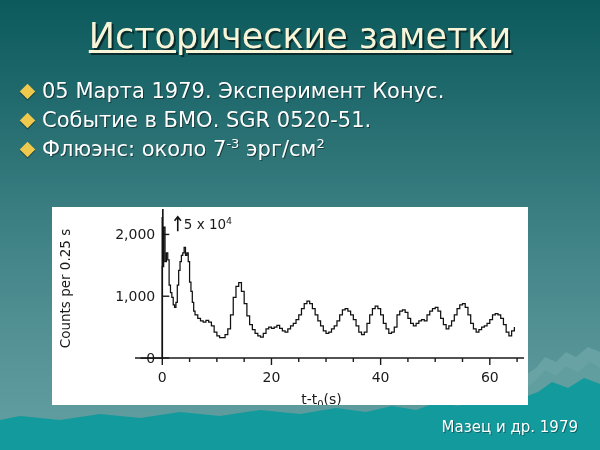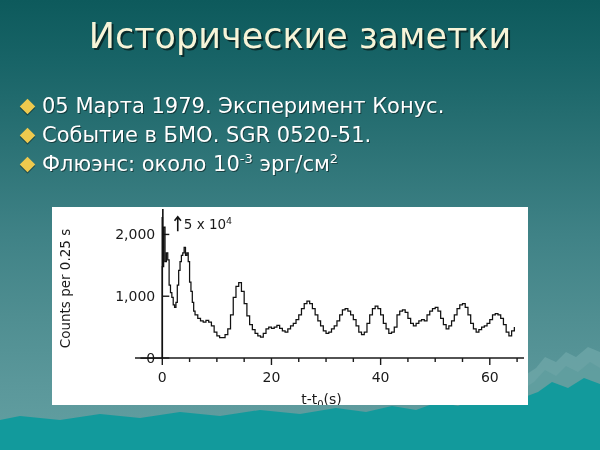--- a/index.html
+++ b/index.html
@@ -36,29 +36,29 @@
     left: 0;
     top: 14px;
     width: 600px;
     text-align: center;
     font-size: 35px;
     line-height: 44px;
     color: #f7f4d8;
     letter-spacing: 0px;
     text-shadow: 2px 2px 0px rgba(0,0,0,0.55);
     white-space: nowrap;
+    text-decoration: underline;
   }
 
   
   #bullets {
     position: absolute;
     left: 22px;
     top: 78px;
     width: 556px;
-    margin-top: 15px;
   }
   .bullet-row {
     display: flex;
     align-items: flex-start;
     margin-bottom: 3px;
   }
   .bullet-marker {
     flex: 0 0 auto;
     width: 11px;
     height: 11px;
@@ -136,21 +136,21 @@
     <div class="bullet-row">
       <div class="bullet-marker"></div>
       <div class="bullet-text">
         <span>Событие в БМО. SGR 0520-51.</span>
       </div>
     </div>
 
     <div class="bullet-row">
       <div class="bullet-marker"></div>
       <div class="bullet-text">
-        <span>Флюэнс: около 10</span><sup>-3</sup><span> эрг/см</span><sup>2</sup>
+        <span>Флюэнс: около 7</span><sup>-3</sup><span> эрг/см</span><sup>2</sup>
       </div>
     </div>
 
   </div>
 
   <div id="chart-panel">
     <svg id="chart-svg" viewBox="0 0 476 198">
       <g id="chart-root">
           <line x1="83" y1="151" x2="472" y2="151" stroke="#1a1a1a" stroke-width="1.6"></line>
           <line x1="110.29166666666667" y1="151" x2="110.29166666666667" y2="10" stroke="#1a1a1a" stroke-width="1.6"></line>
@@ -183,14 +183,15 @@
             <text x="269.5" y="197" text-anchor="middle" font-family="&quot;DejaVu Sans&quot;,&quot;Liberation Sans&quot;,sans-serif" font-size="14" fill="#1a1a1a"><tspan>t-t</tspan><tspan dy="4" font-size="10">0</tspan><tspan dy="-4" font-size="14">(s)</tspan></text>
           </g>
           <path d="M88.46,151.00 L99.38,151.00 L99.38,151.00 L107.02,151.00 L107.02,151.00 L108.65,151.00 L108.65,151.00 L110.29,151.00 L110.29,59.57 L111.66,59.57 L111.66,20.03 L113.02,20.03 L113.02,54.63 L114.39,54.63 L114.39,45.98 L115.75,45.98 L115.75,52.77 L117.11,52.77 L117.11,78.10 L118.48,78.10 L118.48,85.52 L119.84,85.52 L119.84,90.46 L121.21,90.46 L121.21,97.87 L122.57,97.87 L122.57,100.34 L123.94,100.34 L123.94,95.40 L125.30,95.40 L125.30,78.10 L126.67,78.10 L126.67,63.28 L128.03,63.28 L128.03,54.63 L129.40,54.63 L129.40,48.45 L130.76,48.45 L130.76,45.98 L132.13,45.98 L132.13,40.42 L133.49,40.42 L133.49,48.45 L134.85,48.45 L134.85,45.98 L136.22,45.98 L136.22,54.63 L137.58,54.63 L137.58,75.01 L138.95,75.01 L138.95,84.28 L140.31,84.28 L140.31,95.40 L141.68,95.40 L141.68,104.05 L143.04,104.05 L143.04,107.76 L145.77,107.76 L145.77,111.46 L148.50,111.46 L148.50,113.93 L151.23,113.93 L151.23,115.17 L153.96,115.17 L153.96,113.32 L156.69,113.32 L156.69,115.17 L159.42,115.17 L159.42,118.88 L162.15,118.88 L162.15,125.05 L164.88,125.05 L164.88,128.76 L167.60,128.76 L167.60,130.61 L170.33,130.61 L170.33,130.61 L173.06,130.61 L173.06,127.52 L175.79,127.52 L175.79,121.96 L178.52,121.96 L178.52,107.76 L181.25,107.76 L181.25,90.46 L183.98,90.46 L183.98,79.34 L186.71,79.34 L186.71,75.63 L189.44,75.63 L189.44,84.28 L192.17,84.28 L192.17,96.64 L194.90,96.64 L194.90,108.99 L197.63,108.99 L197.63,117.64 L200.35,117.64 L200.35,122.58 L203.08,122.58 L203.08,126.29 L205.81,126.29 L205.81,128.76 L208.54,128.76 L208.54,130.00 L211.27,130.00 L211.27,126.29 L214.00,126.29 L214.00,121.96 L216.73,121.96 L216.73,120.11 L219.46,120.11 L219.46,121.35 L222.19,121.35 L222.19,120.11 L224.92,120.11 L224.92,118.26 L227.65,118.26 L227.65,121.35 L230.38,121.35 L230.38,123.82 L233.10,123.82 L233.10,125.05 L235.83,125.05 L235.83,121.96 L238.56,121.96 L238.56,118.88 L241.29,118.88 L241.29,116.40 L244.02,116.40 L244.02,112.70 L246.75,112.70 L246.75,107.76 L249.48,107.76 L249.48,101.58 L252.21,101.58 L252.21,96.64 L254.94,96.64 L254.94,94.16 L257.67,94.16 L257.67,96.64 L260.40,96.64 L260.40,101.58 L263.13,101.58 L263.13,107.76 L265.85,107.76 L265.85,113.93 L268.58,113.93 L268.58,118.88 L271.31,118.88 L271.31,123.82 L274.04,123.82 L274.04,126.29 L276.77,126.29 L276.77,125.05 L279.50,125.05 L279.50,121.96 L282.23,121.96 L282.23,118.88 L284.96,118.88 L284.96,113.93 L287.69,113.93 L287.69,107.76 L290.42,107.76 L290.42,102.81 L293.15,102.81 L293.15,101.58 L295.88,101.58 L295.88,104.05 L298.60,104.05 L298.60,107.76 L301.33,107.76 L301.33,112.70 L304.06,112.70 L304.06,118.88 L306.79,118.88 L306.79,125.05 L309.52,125.05 L309.52,127.52 L312.25,127.52 L312.25,125.05 L314.98,125.05 L314.98,116.40 L317.71,116.40 L317.71,107.76 L320.44,107.76 L320.44,101.58 L323.17,101.58 L323.17,99.11 L325.90,99.11 L325.90,101.58 L328.63,101.58 L328.63,107.76 L331.35,107.76 L331.35,116.40 L334.08,116.40 L334.08,121.96 L336.81,121.96 L336.81,126.29 L339.54,126.29 L339.54,125.05 L342.27,125.05 L342.27,120.11 L345.00,120.11 L345.00,107.76 L347.73,107.76 L347.73,104.05 L350.46,104.05 L350.46,102.81 L353.19,102.81 L353.19,105.28 L355.92,105.28 L355.92,111.46 L358.65,111.46 L358.65,116.40 L361.38,116.40 L361.38,118.88 L364.10,118.88 L364.10,116.40 L366.83,116.40 L366.83,113.93 L369.56,113.93 L369.56,112.70 L372.29,112.70 L372.29,113.93 L375.02,113.93 L375.02,107.76 L377.75,107.76 L377.75,104.05 L380.48,104.05 L380.48,101.58 L383.21,101.58 L383.21,100.34 L385.94,100.34 L385.94,104.05 L388.67,104.05 L388.67,111.46 L391.40,111.46 L391.40,117.64 L394.13,117.64 L394.13,121.96 L396.85,121.96 L396.85,118.88 L399.58,118.88 L399.58,113.93 L402.31,113.93 L402.31,107.76 L405.04,107.76 L405.04,101.58 L407.77,101.58 L407.77,97.87 L410.50,97.87 L410.50,96.64 L413.23,96.64 L413.23,100.34 L415.96,100.34 L415.96,107.76 L418.69,107.76 L418.69,116.40 L421.42,116.40 L421.42,121.96 L424.15,121.96 L424.15,125.05 L426.88,125.05 L426.88,122.58 L429.60,122.58 L429.60,120.11 L432.33,120.11 L432.33,118.88 L435.06,118.88 L435.06,116.40 L437.79,116.40 L437.79,112.70 L440.52,112.70 L440.52,107.76 L443.25,107.76 L443.25,106.52 L445.98,106.52 L445.98,107.76 L448.71,107.76 L448.71,111.46 L451.44,111.46 L451.44,117.64 L454.17,117.64 L454.17,125.05 L456.90,125.05 L456.90,128.76 L459.63,128.76 L459.63,123.82 L462.35,123.82 L462.35,120.11" fill="none" stroke="#111111" stroke-width="1.25" stroke-linejoin="miter"></path>
           <line x1="110.8375" y1="59.56888888888889" x2="110.8375" y2="2" stroke="#111111" stroke-width="1.6"></line>
           <path d="M125.75,24.324444444444453 L125.75,10.324444444444453 M122.55,13.824444444444453 L125.75,9.824444444444453 L128.95,13.824444444444453" stroke="#111111" stroke-width="1.6" fill="none"></path>
           <text x="131.75" y="22.324444444444453" font-family="&quot;DejaVu Sans&quot;,&quot;Liberation Sans&quot;,sans-serif" font-size="13.5" fill="#1a1a1a"><tspan>5 x 10</tspan><tspan dy="-5" font-size="9.5">4</tspan></text>
         </g>
     </svg>
   </div>
 
+  <div id="credit">Мазец и др. 1979</div>
 
 </div>
 
 </body></html>

